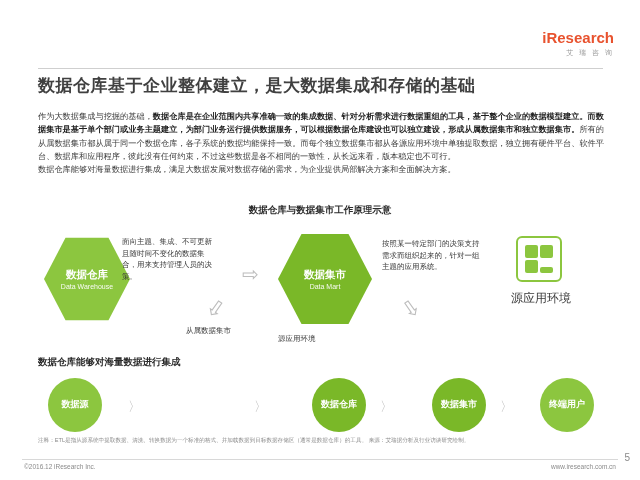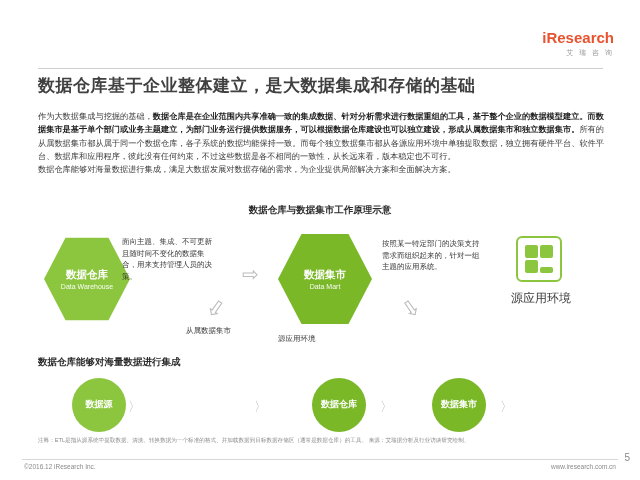--- a/index.html
+++ b/index.html
@@ -280,27 +280,28 @@
   <div class="src-label">源应用环境</div>
 
   <div class="grayarrow" style="top:296px; left:206px; font-size:22px; transform:rotate(35deg);">⇩</div>
   <div class="grayarrow" style="top:296px; left:402px; font-size:22px; transform:rotate(-35deg);">⇩</div>
 
   <div class="sub-label" style="top:326px; left:186px;">从属数据集市</div>
   <div class="sub-label" style="top:334px; left:278px;">源应用环境</div>
 
   <div class="flow-title">数据仓库能够对海量数据进行集成</div>
 
-  <div class="circle" style="top:378px; left:72px;">数据源</div>
+  <div class="circle" style="top:378px; left:48px;">数据源</div>
   <div class="chev" style="left:128px;">〉</div>
   <div class="chev" style="left:254px;">〉</div>
   <div class="circle alt" style="top:378px; left:312px;">数据仓库</div>
   <div class="chev" style="left:380px;">〉</div>
   <div class="circle alt" style="top:378px; left:432px;">数据集市</div>
   <div class="chev" style="left:500px;">〉</div>
+  <div class="circle" style="top:378px; left:540px;">终端用户</div>
 
   <div class="footnote">注释：ETL是指从源系统中提取数据、清洗、转换数据为一个标准的格式、并加载数据到目标数据存储区（通常是数据仓库）的工具。
 来源：艾瑞据分析及行业访谈研究绘制。</div>
   <div class="footer-rule"></div>
   <div class="copyright">©2016.12  iResearch Inc.</div>
   <div class="website">www.iresearch.com.cn</div>
   <div class="pagenum">5</div>
 
 </div>
 

